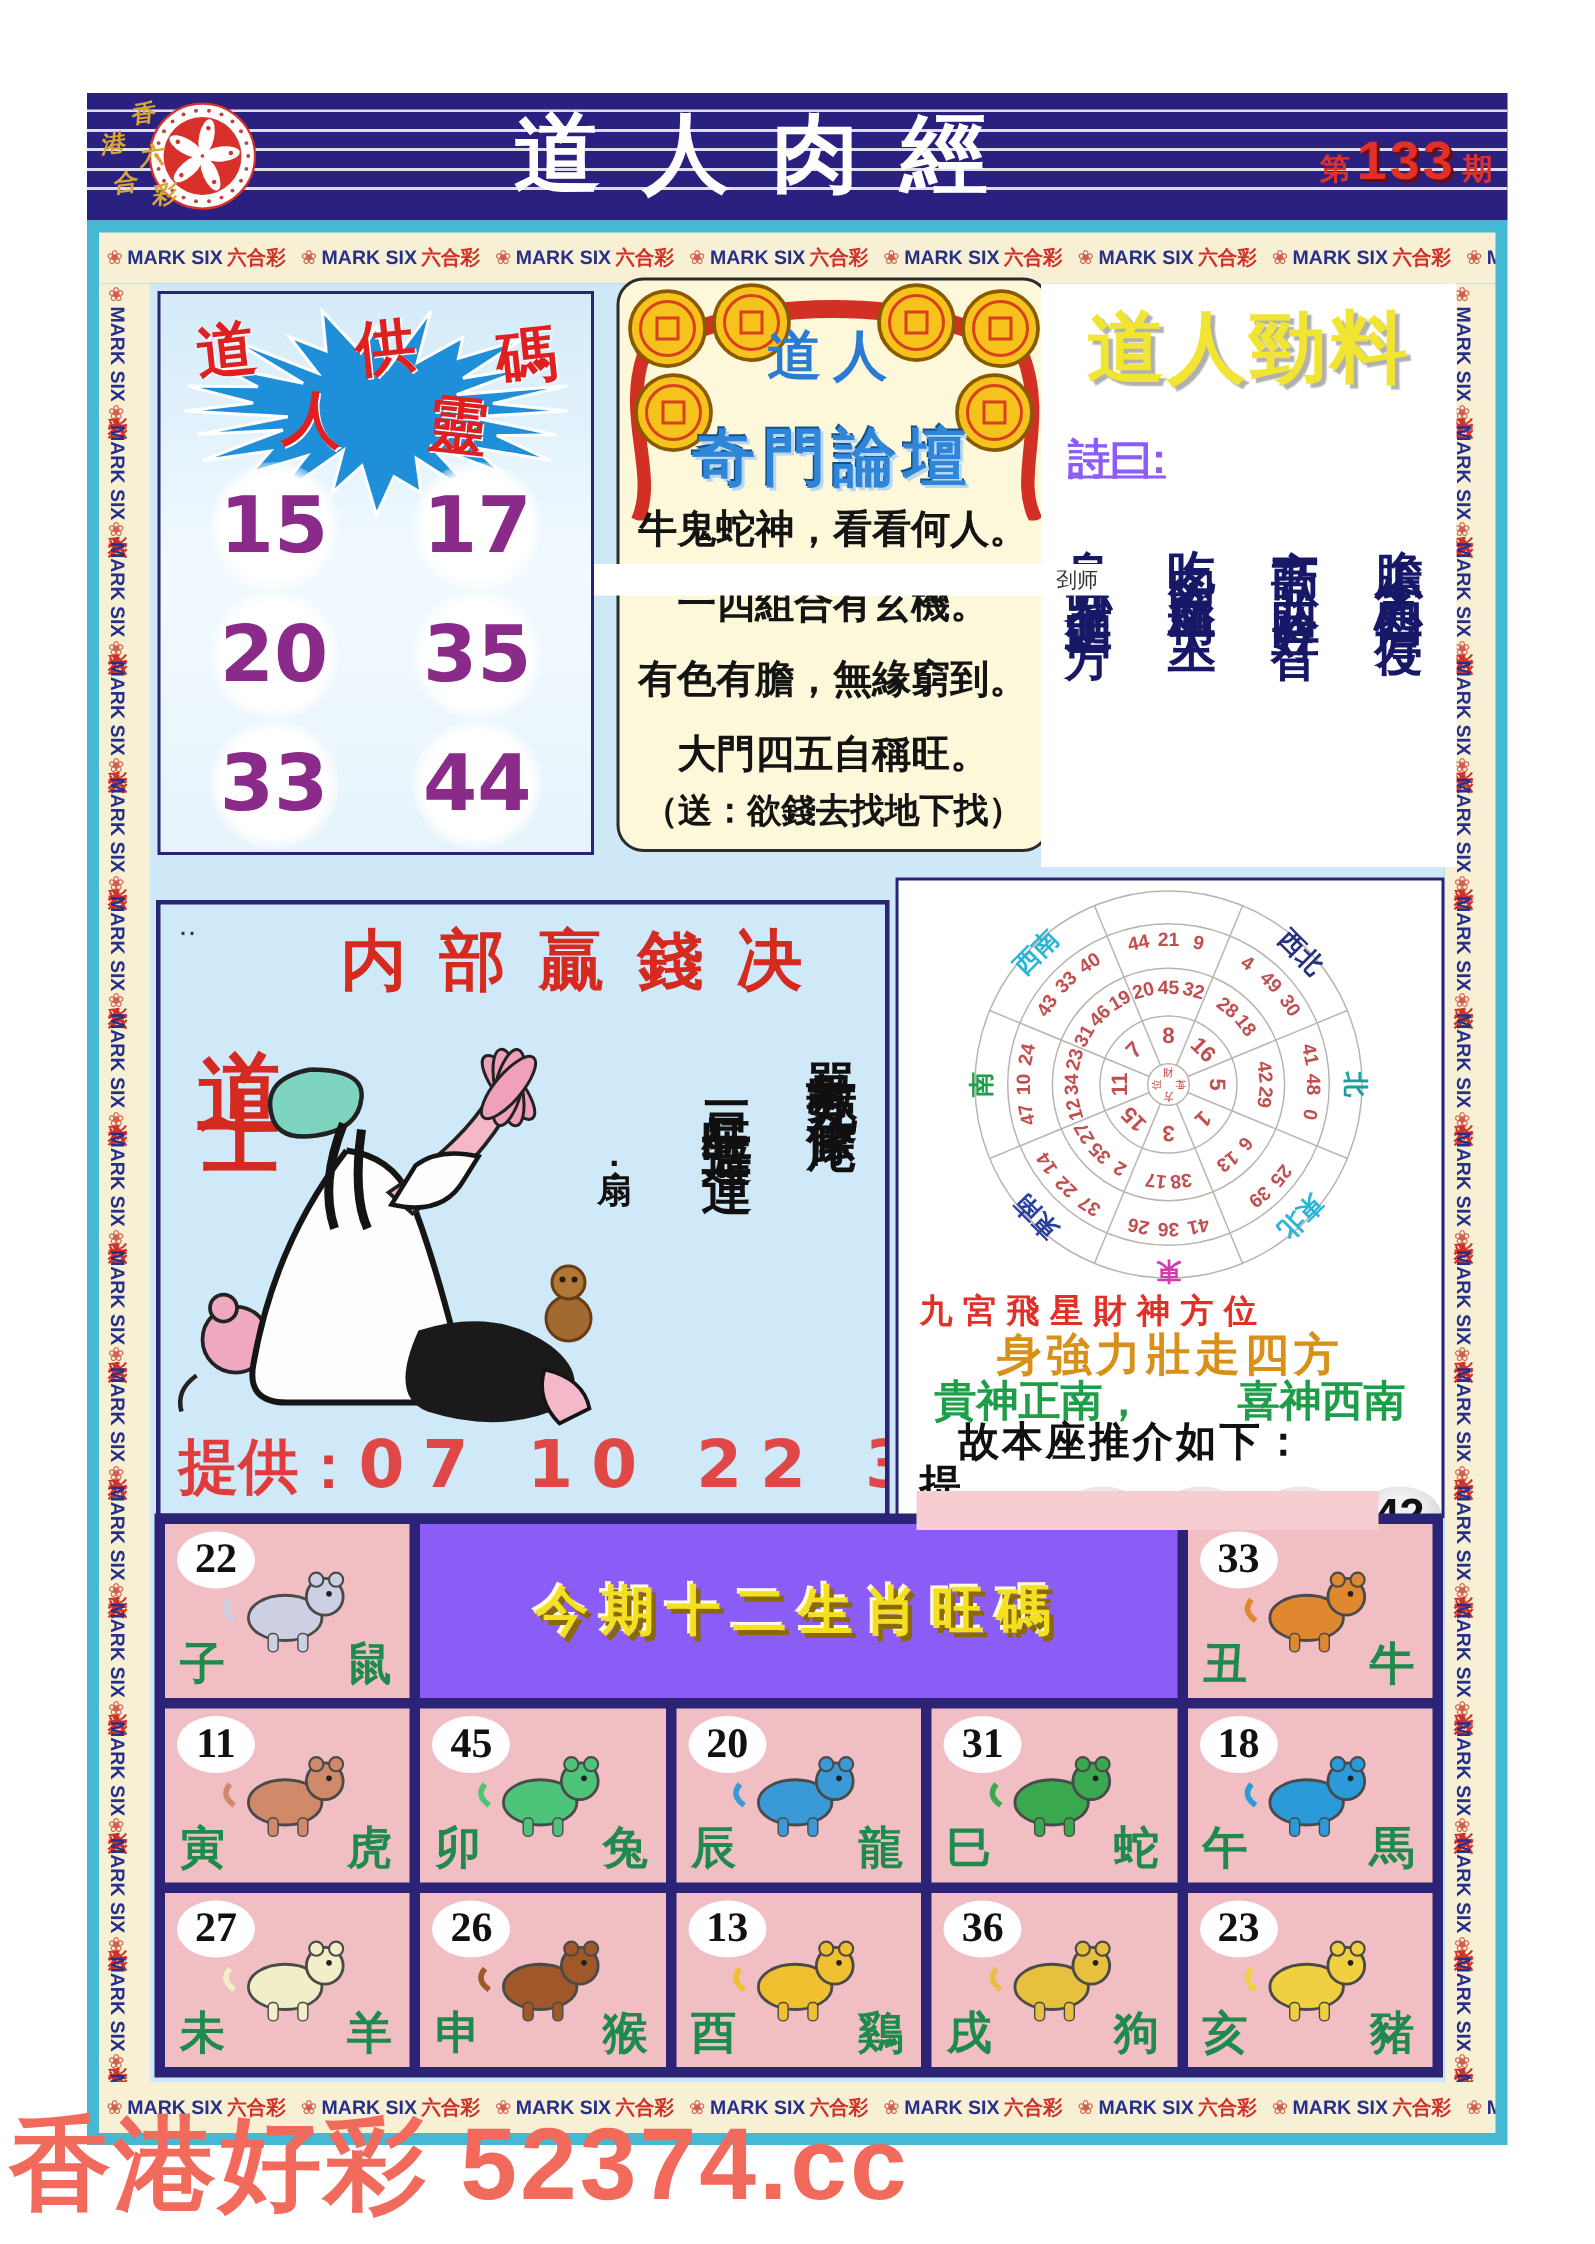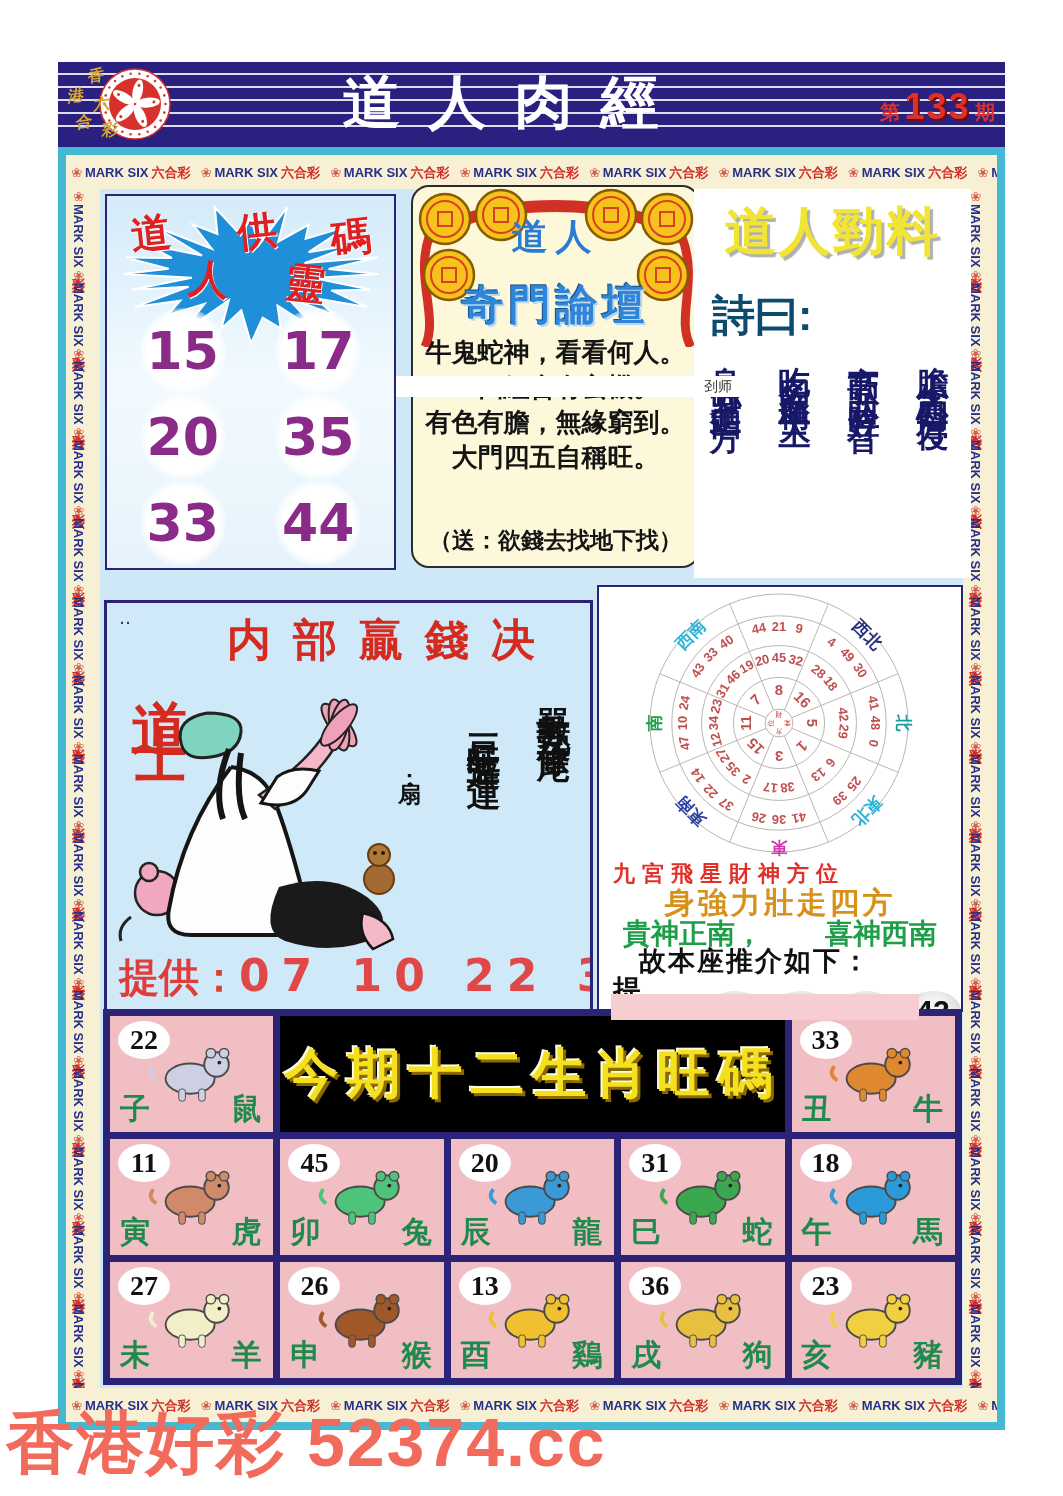--- a/index.html
+++ b/index.html
@@ -48,30 +48,30 @@
 
   
   #p-forum{position:absolute;left:300px;top:-4px;width:289px;height:383px;background:#fdf8da;
       border:2px solid #2b2b2b;border-radius:18px;box-sizing:border-box;overflow:hidden;margin-left:11px;}
   #forum-decor{position:absolute;left:0;top:0;}
   .forum-sub{position:absolute;top:26px;left:0;width:100%;text-align:center;font-size:36px;font-weight:bold;
       color:#2b7bd4;letter-spacing:8px;}
   .forum-title{position:absolute;top:90px;left:0;width:100%;text-align:center;font-size:42px;font-weight:bold;
       color:#2f86d8;letter-spacing:5px;text-shadow:2px 2px 0 #bcd8f0,-1px -1px 0 #14508c;}
   #forum-lines{position:absolute;top:148px;bottom:46px;left:6px;right:6px;display:flex;
-      flex-direction:column;justify-content:flex-start;}
+      flex-direction:column;justify-content:space-between;}
   .forum-line{text-align:center;font-size:26px;font-weight:bold;color:#141414;}
   .forum-foot{position:absolute;bottom:10px;left:0;width:100%;text-align:center;font-size:23px;
       font-weight:bold;color:#141414;}
 
   
   #p-jinliao{position:absolute;left:594px;top:0;width:277px;height:389px;background:#fff;}
   .jl-title{position:absolute;top:8px;left:0;width:100%;text-align:center;font-size:52px;font-weight:bold;
       color:#f2e532;letter-spacing:2px;text-shadow:3px 3px 1px #b0b0b0,-1px -1px 0 #fff;}
-  .jl-label{position:absolute;left:18px;top:98px;font-size:43px;font-weight:bold;color:#0c4a6e;}
+  .jl-label{position:absolute;left:18px;top:98px;font-size:28px;font-weight:bold;color:#8b5cf6;text-decoration:underline;}
   #jl-poem{position:absolute;left:10px;right:16px;top:152px;bottom:10px;display:flex;
       flex-direction:row-reverse;justify-content:space-between;}
   .jl-col{writing-mode:vertical-rl;text-orientation:upright;font-size:32px;font-weight:bold;color:#181868;
       letter-spacing:9px;font-family:"Liberation Serif","DejaVu Serif",serif;}
 
   
   #band{position:absolute;left:296px;top:187px;width:346px;height:21px;background:#fff;z-index:5;
       text-align:right;font-size:14px;color:#333;line-height:21px;padding-right:10px;box-sizing:border-box;}
 
   
@@ -119,22 +119,22 @@
       box-sizing:border-box;}
   .z-cell{position:relative;background:#f1bfc3;overflow:hidden;}
   .z-badge{position:absolute;left:8px;top:5px;width:52px;height:38px;background:#fff;border-radius:50%;
       display:flex;align-items:center;justify-content:center;font-size:28px;font-weight:bold;color:#111;
       font-family:"Liberation Serif","DejaVu Serif",serif;}
   .z-animal{position:absolute;left:50%;top:48%;transform:translate(-50%,-50%);}
   .z-branch{position:absolute;left:10px;bottom:2px;font-size:30px;font-weight:bold;color:#1f8a4d;
       font-family:"Liberation Serif","DejaVu Serif",serif;}
   .z-name{position:absolute;right:12px;bottom:2px;font-size:30px;font-weight:bold;color:#1f8a4d;
       font-family:"Liberation Serif","DejaVu Serif",serif;}
-  .z-banner{grid-column:2/5;background:#000000;display:flex;align-items:center;justify-content:center;
-      font-size:54px;font-weight:bold;color:#f5e020;letter-spacing:8px;
+  .z-banner{grid-column:2/5;background:#8b5cf6;display:flex;align-items:center;justify-content:center;
+      font-size:36px;font-weight:bold;color:#f5e020;letter-spacing:8px;
       font-family:"Liberation Serif","DejaVu Serif",serif;
       text-shadow:3px 3px 0 #8a6a00,-2px -2px 0 #fffbe0;white-space:nowrap;}
 
   
   #site{position:absolute;left:6px;top:1398px;font-size:68px;font-weight:bold;color:#f26a5c;z-index:20;
       letter-spacing:2px;white-space:nowrap;}
 </style>
 </head>
 <body>
 

